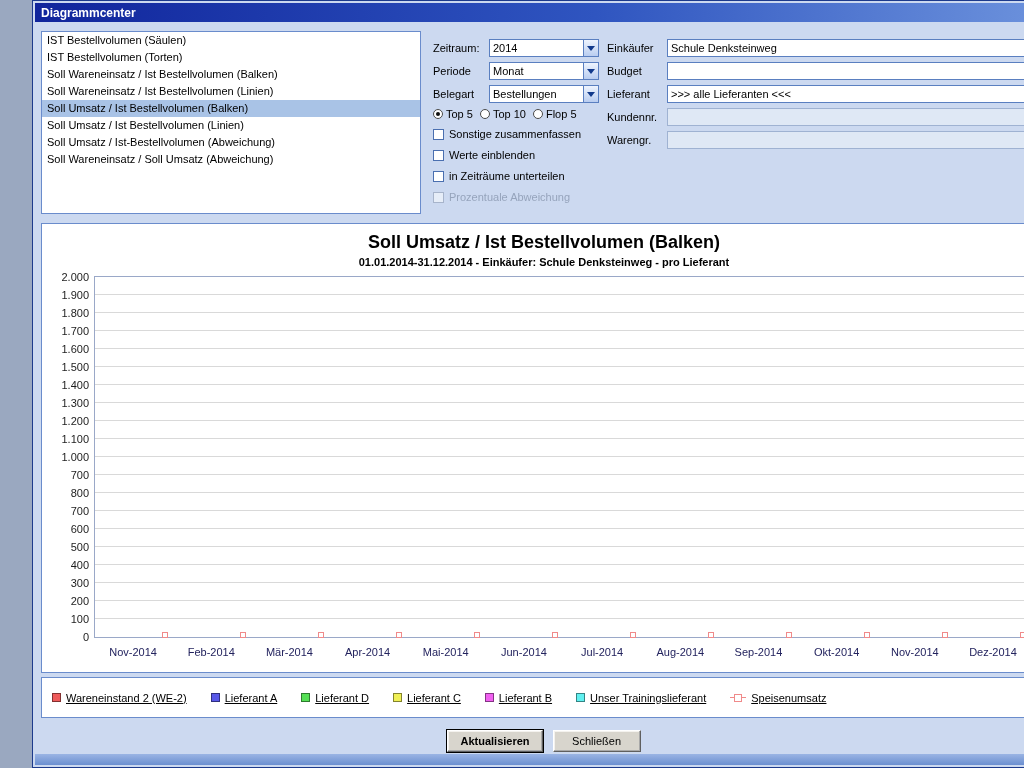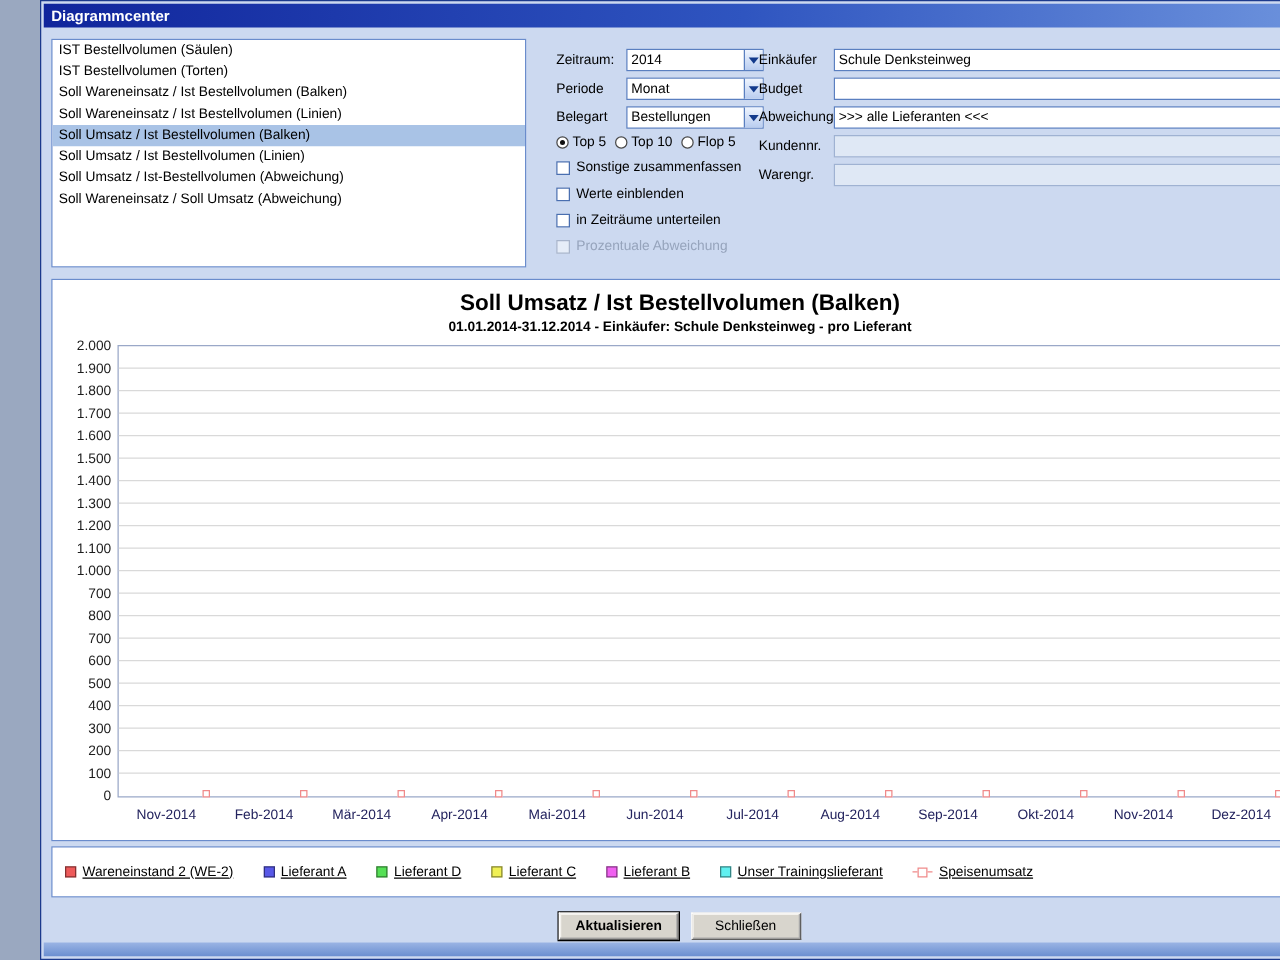--- a/index.html
+++ b/index.html
@@ -18,21 +18,21 @@
                border:1px solid #7d7d7d; display:flex; align-items:center; justify-content:center;
                font-size:10px; font-weight:bold; color:#000; line-height:1; }
 
   
   .listbox { position:absolute; left:8px; top:30px; width:380px; height:183px;
              background:#fff; border:1px solid #6a8ccc; font-size:11px; overflow:hidden; }
   .list-item { height:17px; line-height:17px; padding-left:5px; white-space:nowrap; color:#000; }
   .list-item.selected { background:#a9c3e6; }
 
   
-  .mid-panel { position:absolute; left:412px; top:32px; width:166px; padding-top:6px; }
+  .mid-panel { position:absolute; left:400px; top:32px; width:166px; padding-top:6px; }
   .field-row { display:flex; align-items:center; height:18px; margin-bottom:5px; }
   .field-row label { width:56px; font-size:11px; color:#000; }
   .combo { flex:1; display:flex; height:18px; border:1px solid #5a7fc0; background:#fff; }
   .combo .val { flex:1; font-size:11px; padding:2px 3px; overflow:hidden; white-space:nowrap; }
   .combo .drop { width:15px; border-left:1px solid #5a7fc0;
                  background:linear-gradient(#eef4fe,#b9cdf0);
                  display:flex; align-items:center; justify-content:center; }
   .tri { width:0; height:0; border-left:4px solid transparent; border-right:4px solid transparent;
          border-top:5px solid #123a8c; }
   .combo.disabled { background:#dfe8f5; border-color:#9fb2d2; }
@@ -198,21 +198,21 @@
     <div class="field-row">
       <label>Budget</label>
       <div class="combo">
         <span class="val"></span>
         <span class="drop">
             <span class="tri"></span>
           </span>
       </div>
     </div>
     <div class="field-row">
-      <label>Abweichung</label>
+      <label>Lieferant</label>
       <div class="combo">
         <span class="val">&gt;&gt;&gt; alle Lieferanten &lt;&lt;&lt;</span>
         <span class="drop">
             <span class="tri"></span>
           </span>
       </div>
     </div>
     <div class="field-row">
       <label>Kundennr.</label>
       <div class="combo disabled">

